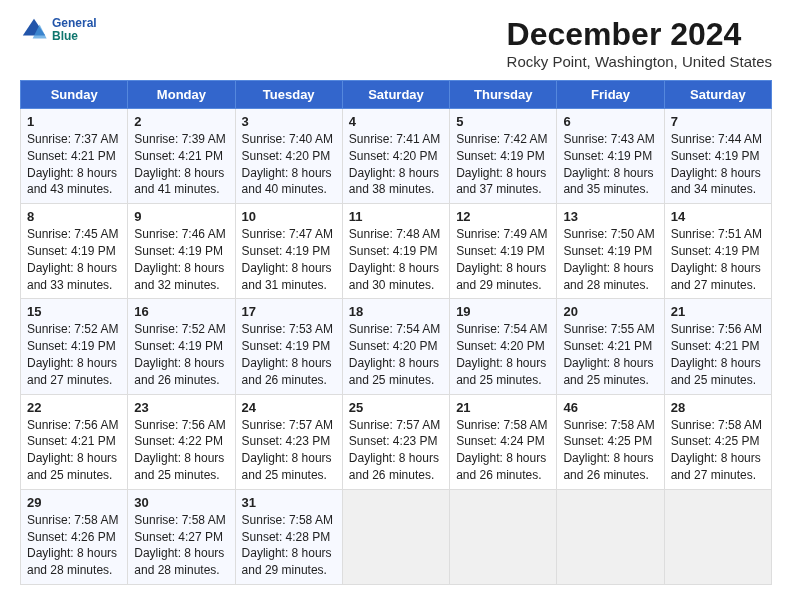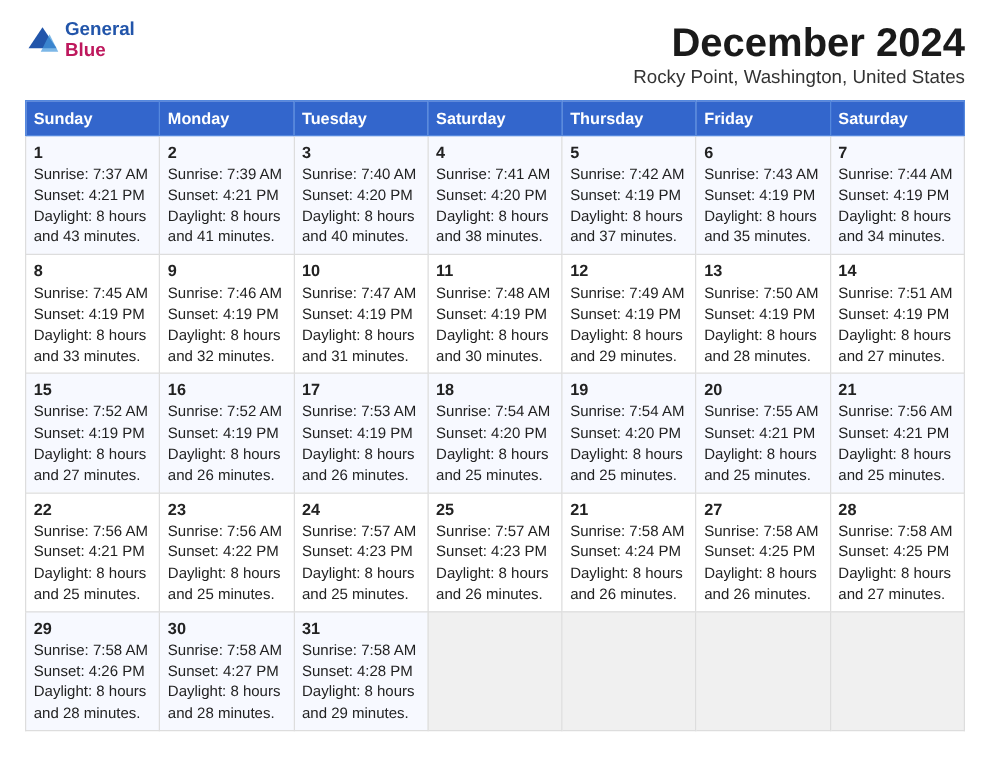--- a/index.html
+++ b/index.html
@@ -15,53 +15,52 @@
       justify-content: space-between;
       align-items: flex-start;
       margin-bottom: 10px;
     }
     .logo {
       display: flex;
       align-items: center;
       gap: 4px;
     }
     .logo-text {
-      font-size: 15px;
+      font-size: 12px;
       font-weight: bold;
       color: #1a1a1a;
       line-height: 1.1;
     }
     .logo-text span {
       color: #2255aa;
     }
     .logo-icon {
       width: 28px;
       height: 28px;
     }
     .title-block {
-      text-align: right;
     }
     .month-year {
       font-size: 32px;
       font-weight: bold;
       color: #1a1a1a;
     }
     .location {
       font-size: 15px;
       color: #333;
     }
     table {
       width: 100%;
       border-collapse: collapse;
       table-layout: fixed;
     }
     thead tr th {
       background-color: #3366cc;
       color: #fff;
-      text-align: left;
+      text-align: center;
       padding: 6px 6px;
       font-size: 13px;
       font-weight: bold;
       border: 1px solid #5588dd;
     }
     tbody tr td {
       vertical-align: top;
       padding: 5px 6px;
       font-size: 10.5px;
       color: #222;
@@ -94,21 +93,21 @@
 <body>
 
 <div class="header">
   <div class="logo">
     <svg class="logo-icon" viewBox="0 0 40 40">
       <polygon points="20,4 36,28 4,28" fill="#2255aa"></polygon>
       <polygon points="28,12 38,32 18,32" fill="#4499dd" opacity="0.7"></polygon>
     </svg>
     <div class="logo-text">
       <div><span>General</span></div>
-      <div><span style="color:#be185d;">Blue</span></div>
+      <div><span style="color:#0f766e;">Blue</span></div>
     </div>
   </div>
   <div class="title-block">
     <div class="month-year">December 2024</div>
     <div class="location">Rocky Point, Washington, United States</div>
   </div>
 </div>
 
 <table>
   <thead>
@@ -228,21 +227,21 @@
         </td>
         <td>
           <span class="day-num">25</span>
           <div class="day-detail">Sunrise: 7:57 AM<br>Sunset: 4:23 PM<br>Daylight: 8 hours and 26 minutes.</div>
         </td>
         <td>
           <span class="day-num">21</span>
           <div class="day-detail">Sunrise: 7:58 AM<br>Sunset: 4:24 PM<br>Daylight: 8 hours and 26 minutes.</div>
         </td>
         <td>
-          <span class="day-num">27</span>
+          <span class="day-num">46</span>
           <div class="day-detail">Sunrise: 7:58 AM<br>Sunset: 4:25 PM<br>Daylight: 8 hours and 26 minutes.</div>
         </td>
         <td>
           <span class="day-num">28</span>
           <div class="day-detail">Sunrise: 7:58 AM<br>Sunset: 4:25 PM<br>Daylight: 8 hours and 27 minutes.</div>
         </td>
       </tr>
       <tr>
         <td>
           <span class="day-num">29</span>

